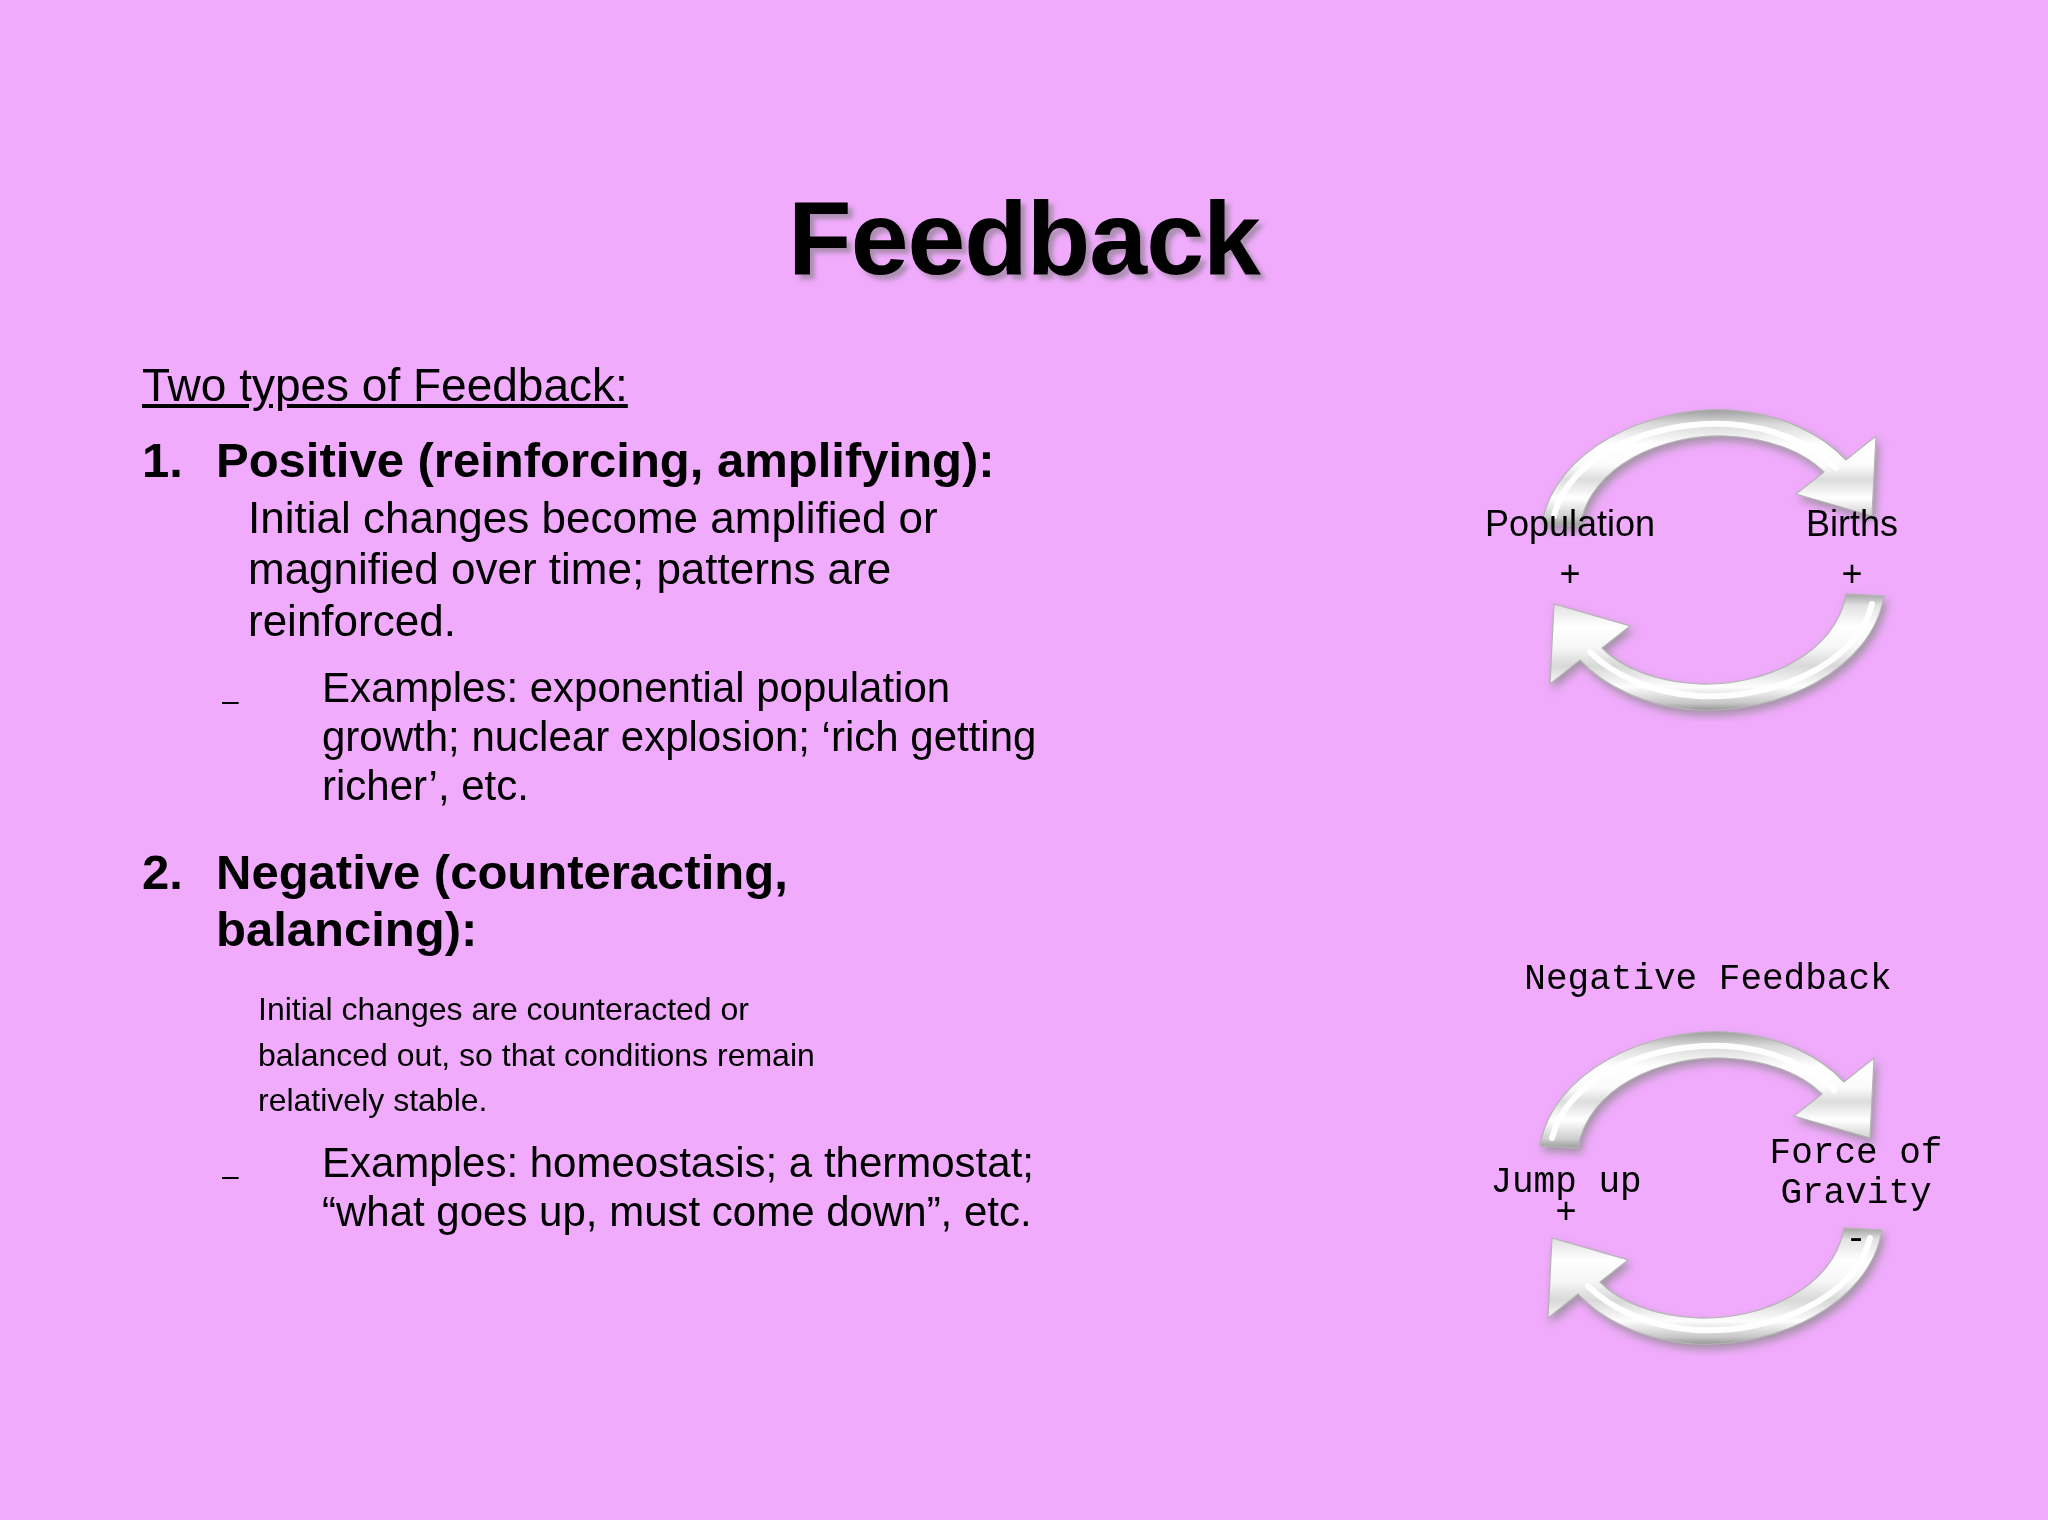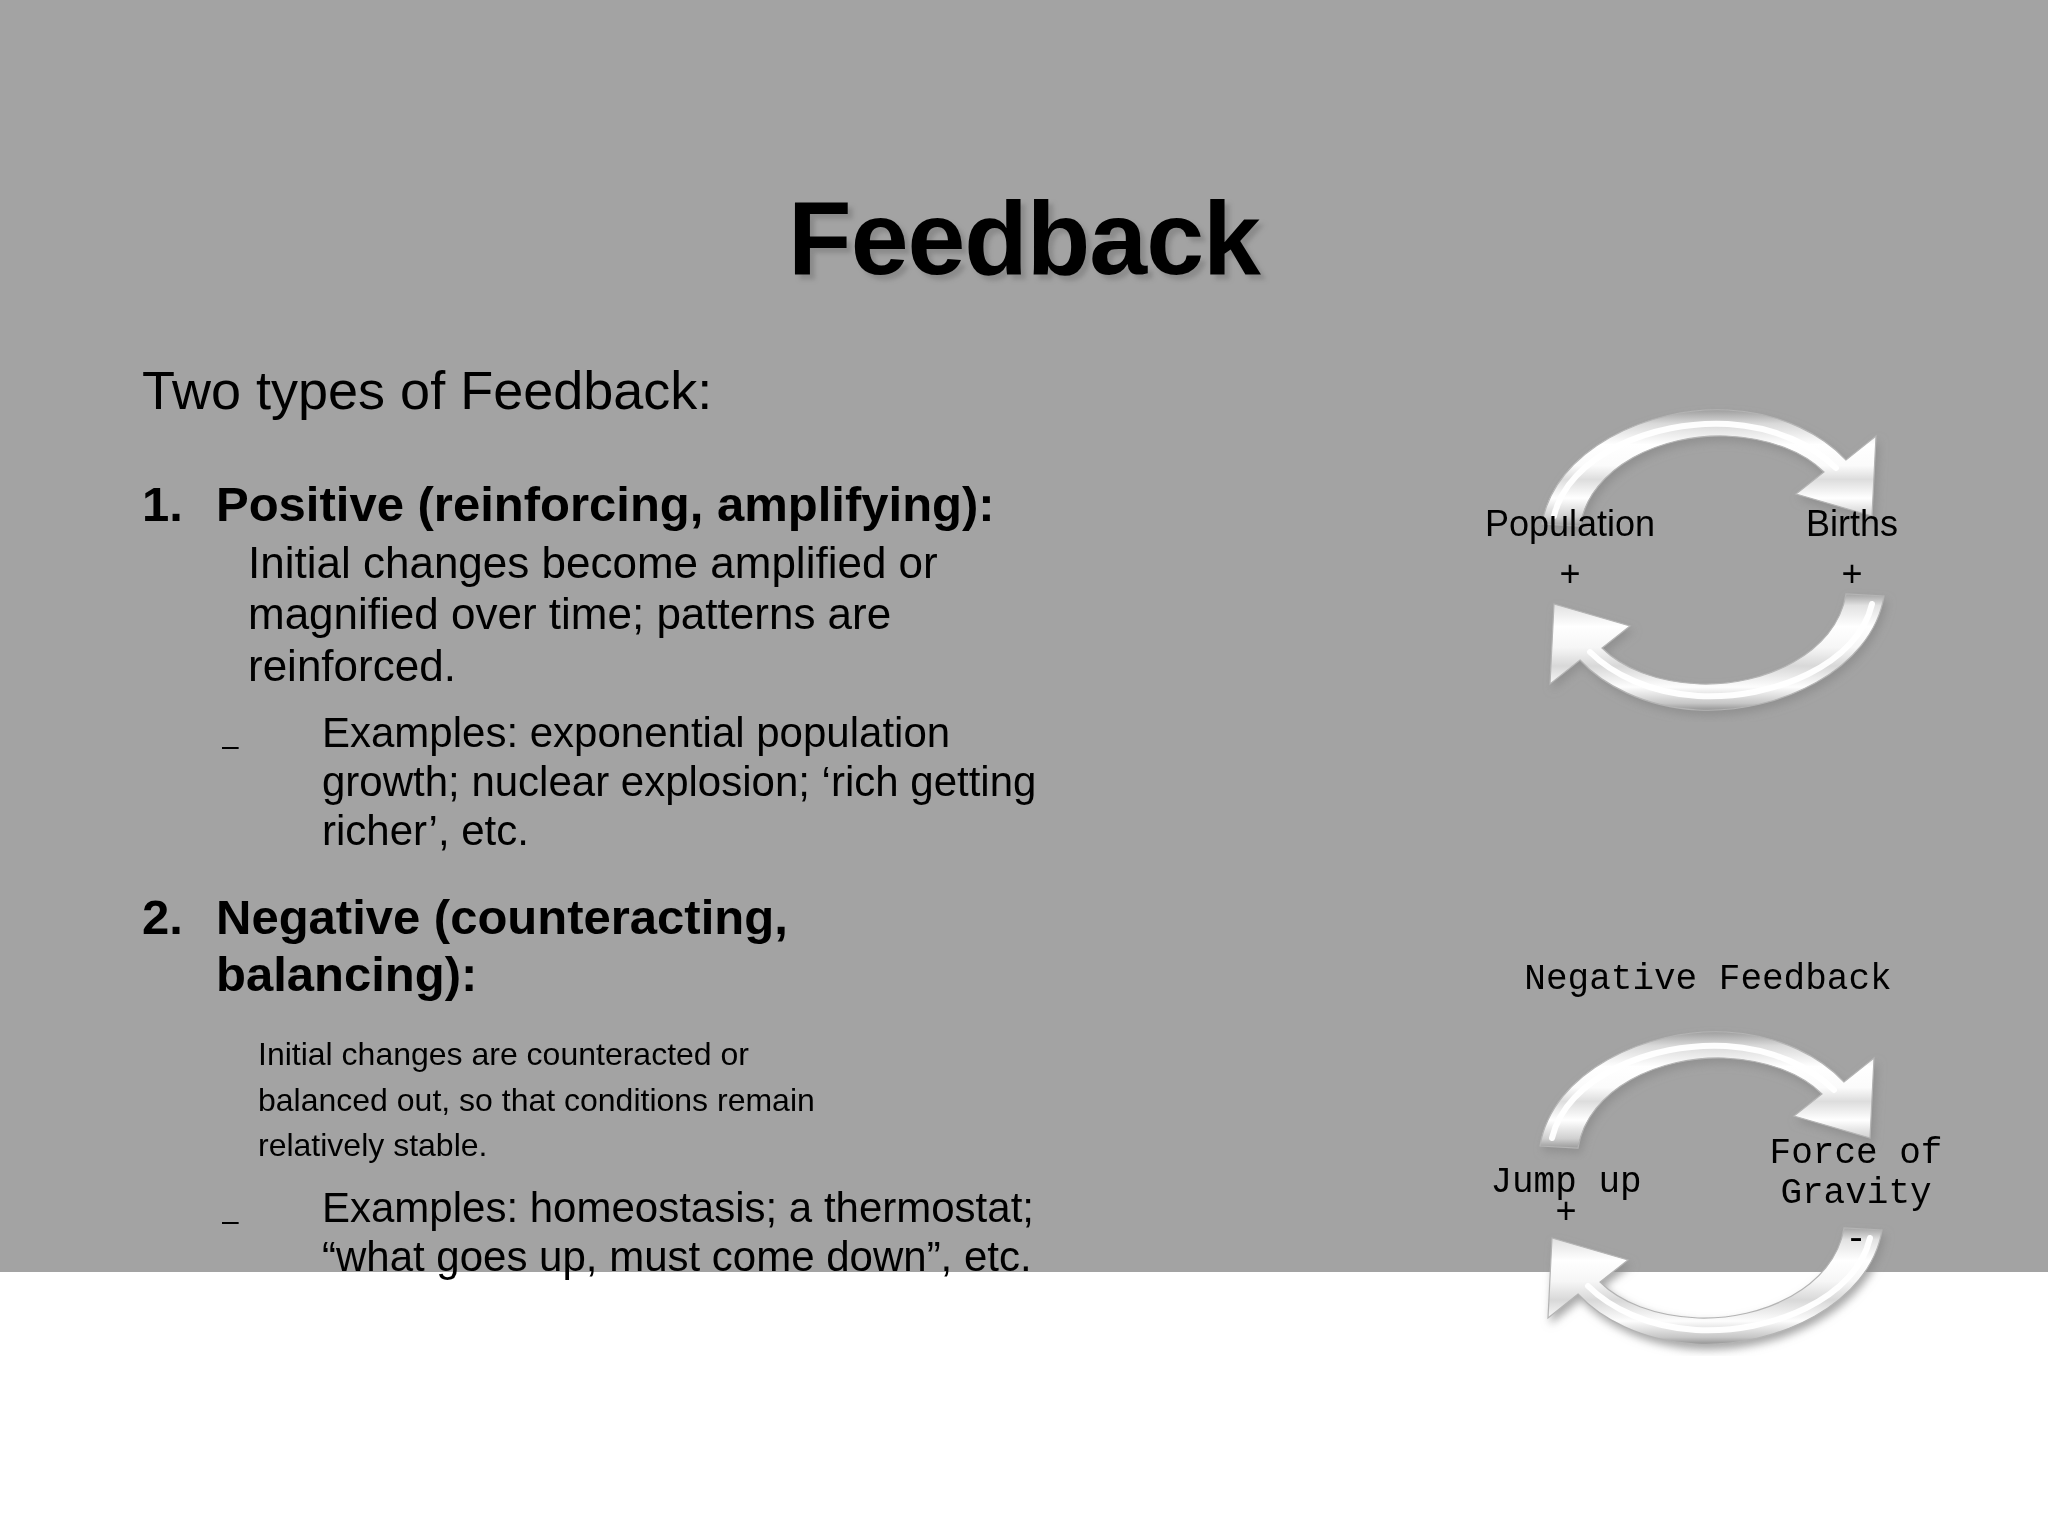--- a/index.html
+++ b/index.html
@@ -11,22 +11,22 @@
   body {
     width: 2048px;
     height: 1536px;
     overflow: hidden;
     font-family: "Liberation Sans", sans-serif;
     color: #000000;
   }
   .slide {
     position: relative;
     width: 2048px;
-    height: 1272px;
-    background: #a3a3a3;
+    height: 1520px;
+    background: #f0abfc;
   }
 
   
   .slide-title {
     position: absolute;
     left: 0;
     top: 116px;
     width: 2048px;
     text-align: center;
     font-size: 104px;
@@ -39,24 +39,25 @@
 
   
   .body-col {
     position: absolute;
     left: 142px;
     top: 360px;
     width: 1090px;
   }
 
   .lead {
-    font-size: 54px;
+    font-size: 46px;
     line-height: 1.12;
-    margin: 0 0 56px 0;
-    color: #000;
+    margin: 0 0 20px 0;
+    color: #000;
+    text-decoration: underline;
   }
 
   .num-item {
     position: relative;
     margin: 0 0 4px 0;
   }
   .num-head {
     display: flex;
     align-items: flex-start;
     font-size: 49px;

